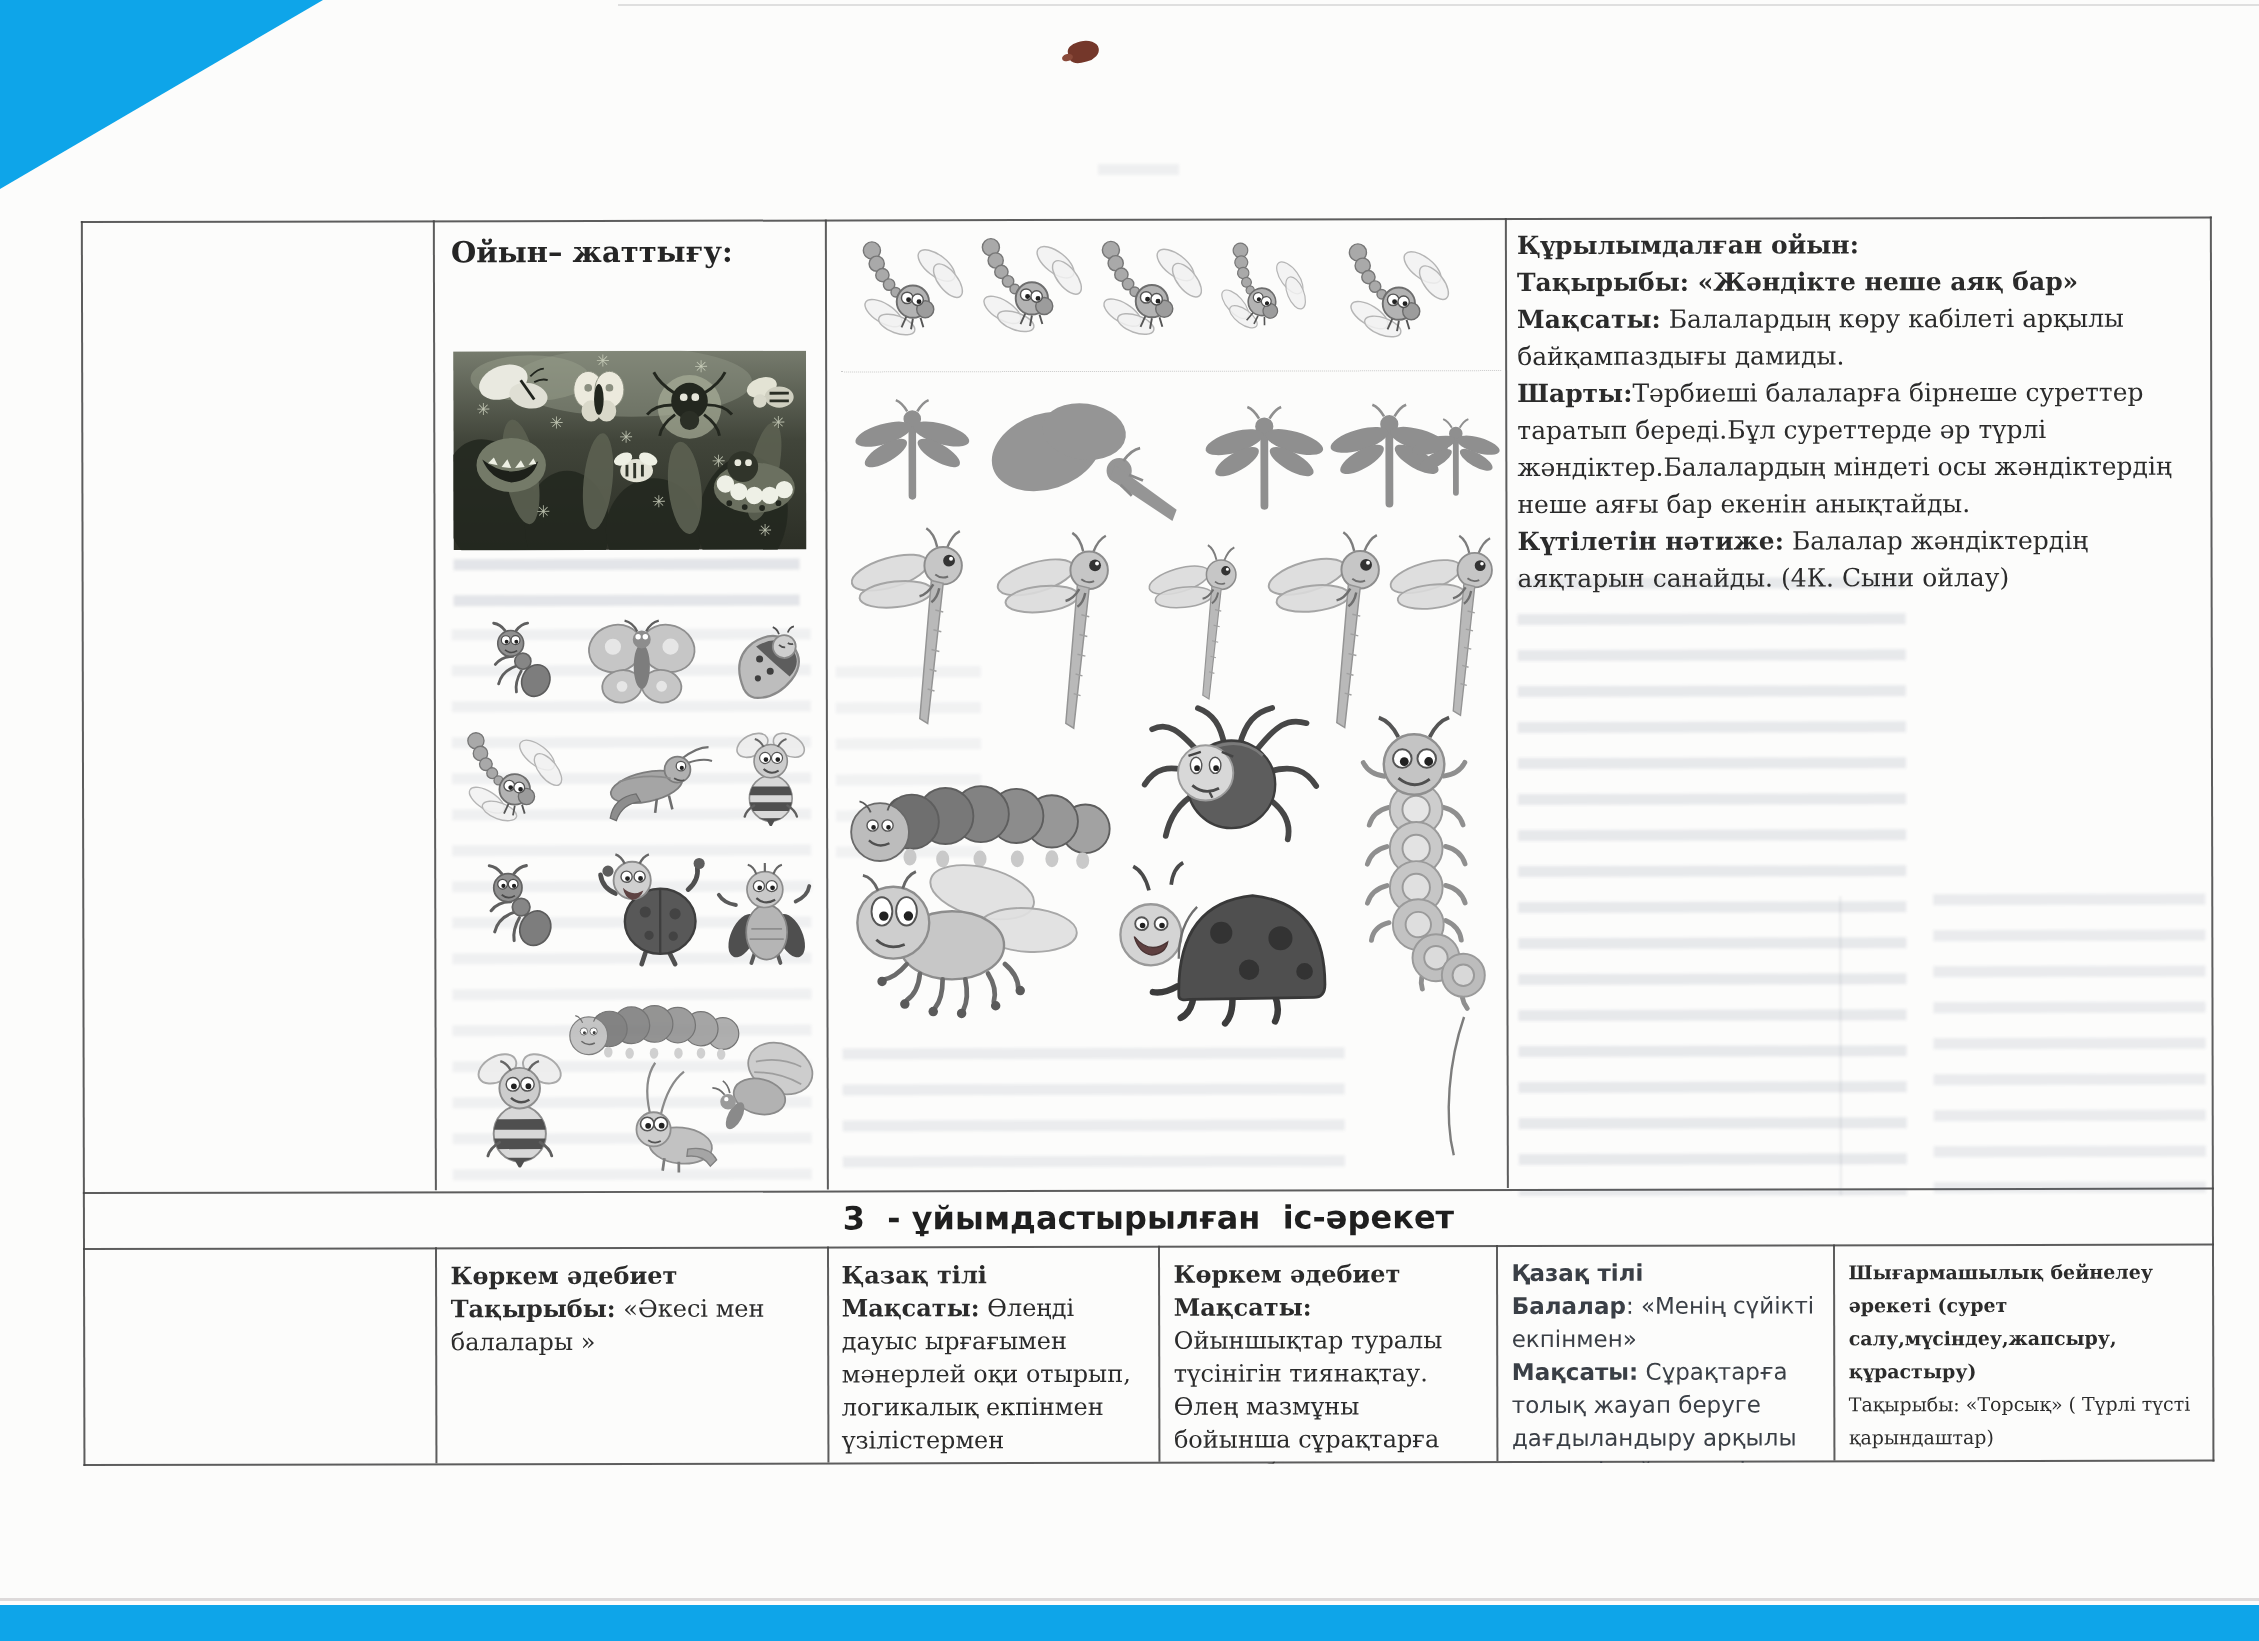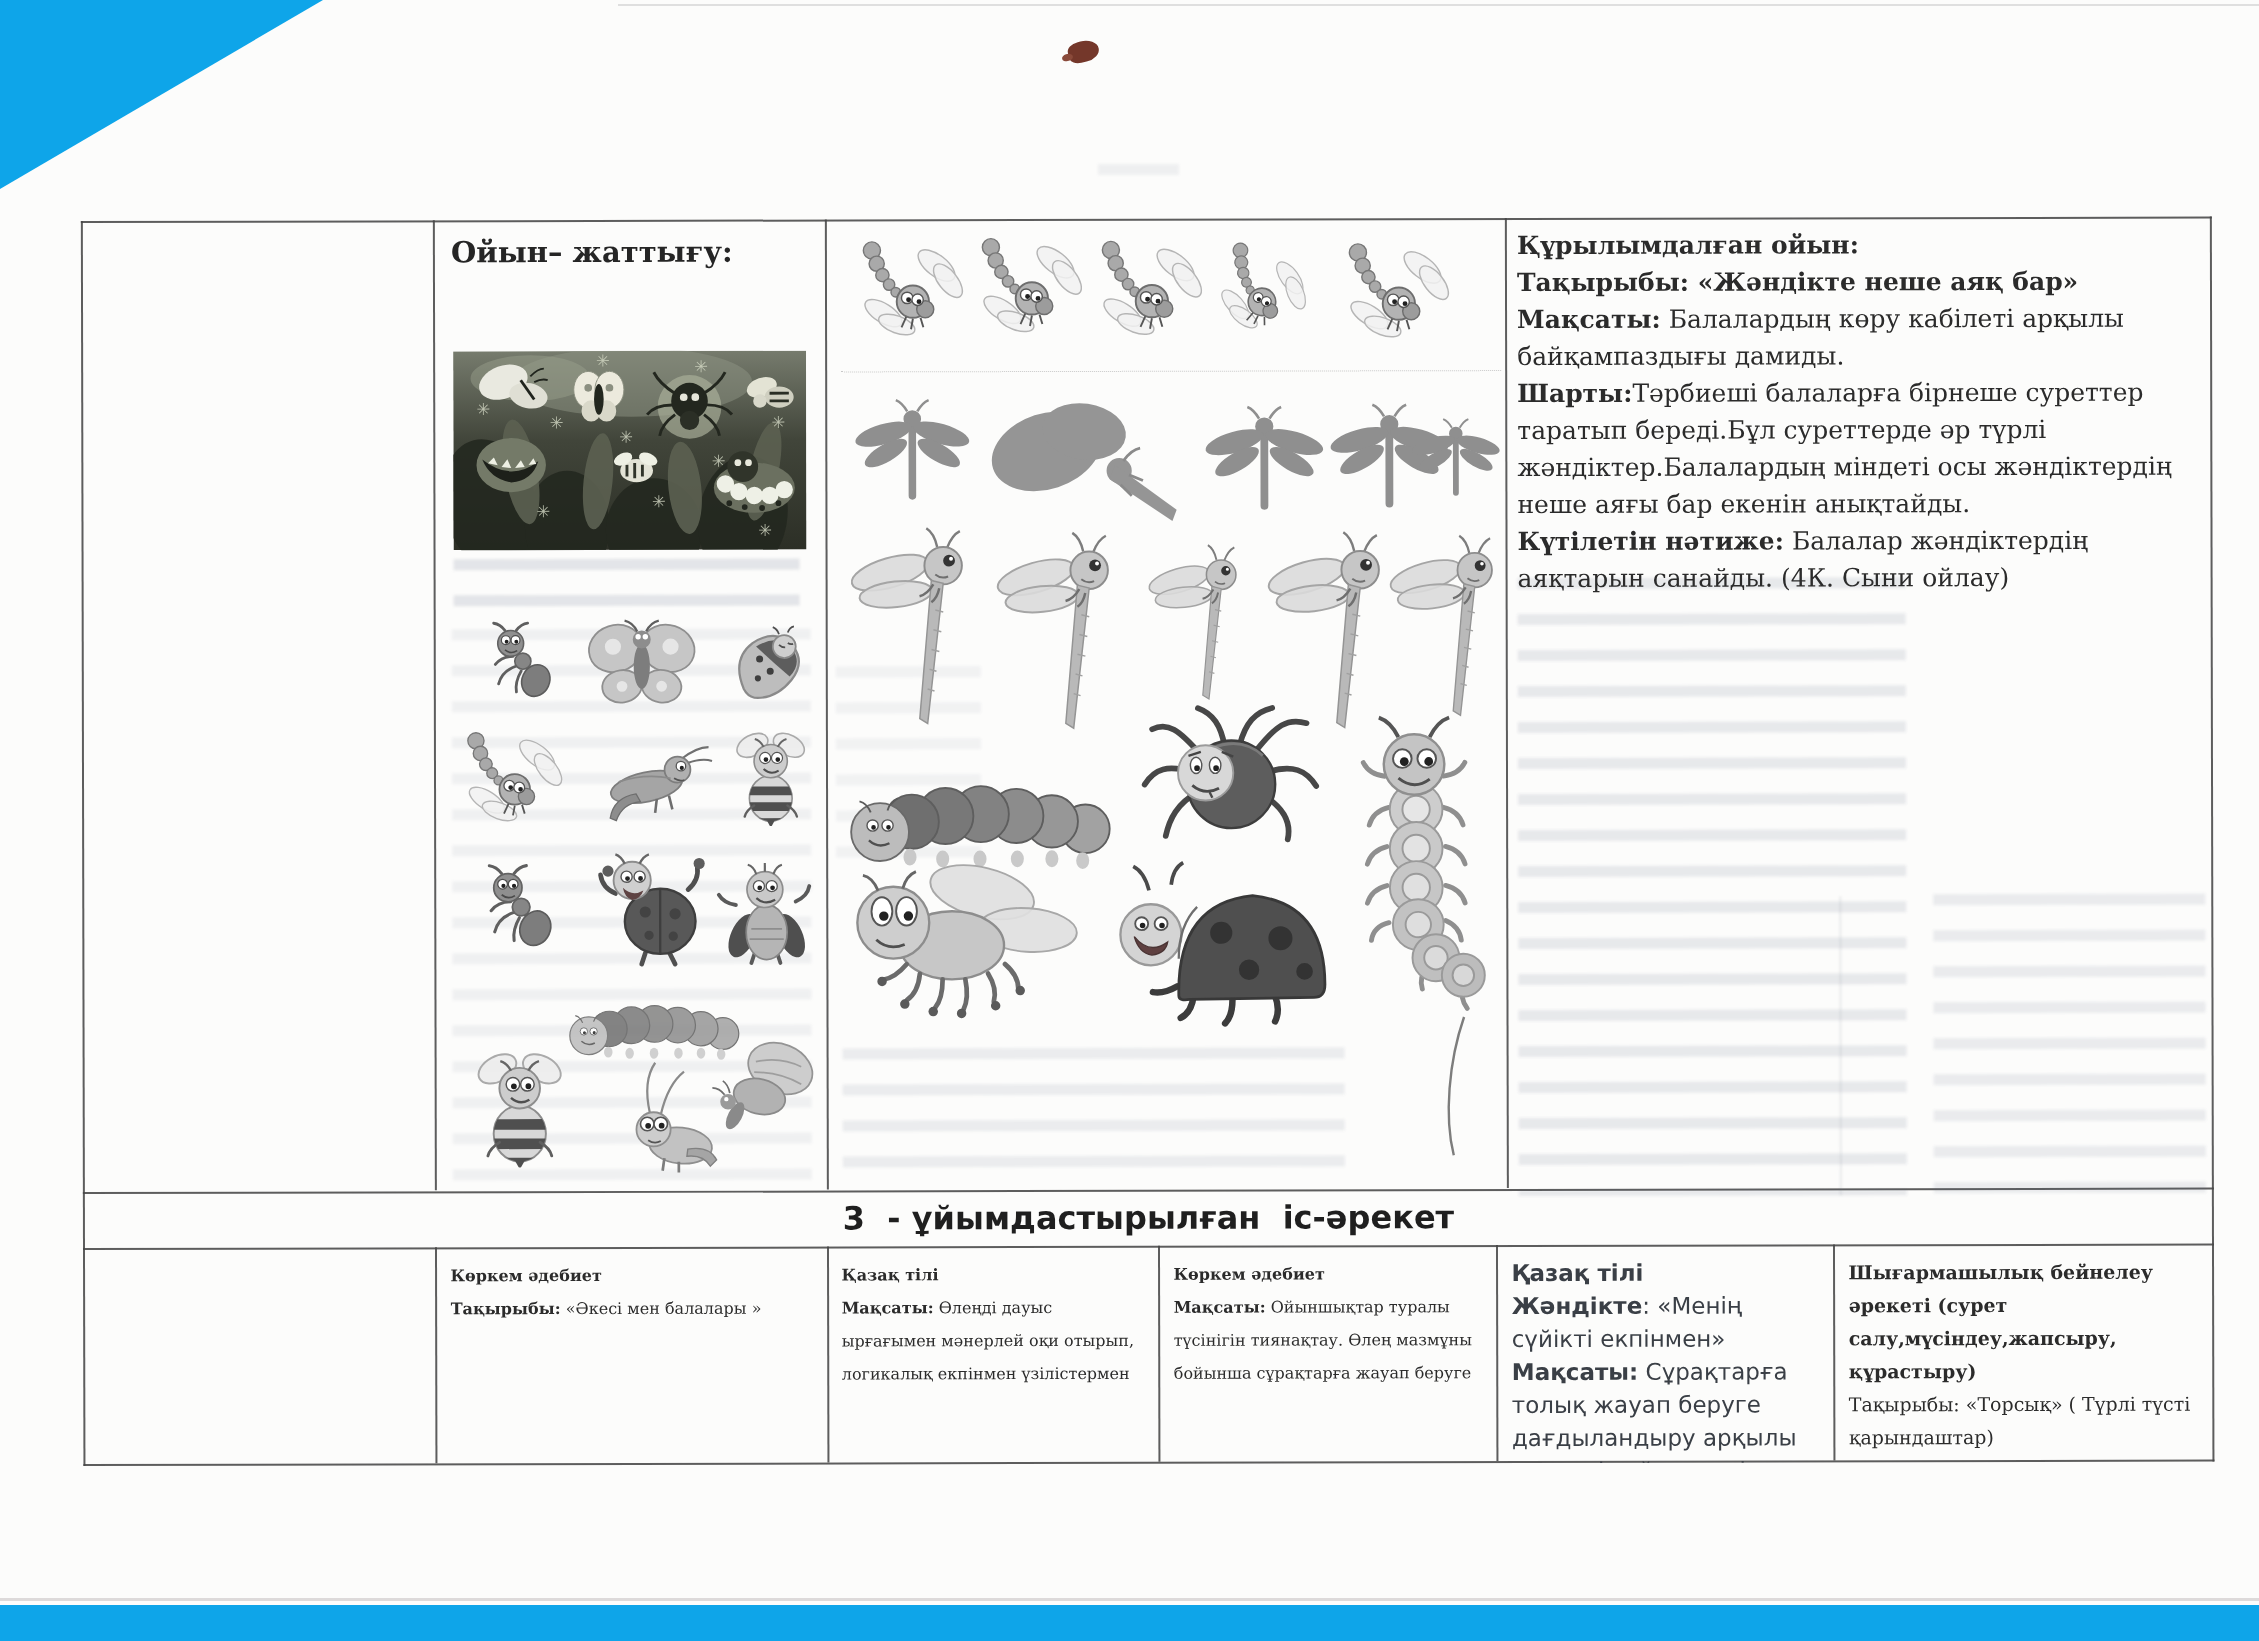--- a/index.html
+++ b/index.html
@@ -16,21 +16,21 @@
   .hl,.vl{position:absolute;background:#474747;opacity:.88;}
   .ghost{position:absolute;background:repeating-linear-gradient(180deg,rgba(88,98,124,.15) 0px,rgba(88,98,124,.15) 10.6px,rgba(0,0,0,0) 10.6px,rgba(0,0,0,0) 36px);filter:blur(1.5px);}
   .gtitle{position:absolute;left:452px;top:230px;width:365px;font-weight:bold;font-size:29px;line-height:42px;color:#252525;}
   .dark-pic{position:absolute;left:454px;top:350px;width:353px;height:199px;}
   .dark-pic svg{display:block;width:100%;height:100%;}
   .struct{position:absolute;left:1518px;top:228px;width:682px;font-size:25px;line-height:37px;color:#2b2b2b;}
   .struct p{margin:0;}
   .band{position:absolute;left:82px;top:1190px;width:2131px;height:55px;display:flex;align-items:center;justify-content:center;
         font-family:"DejaVu Sans","Liberation Sans",sans-serif;font-weight:bold;font-size:32px;color:#1f1f1f;white-space:pre;}
   .bcell{position:absolute;top:1246px;height:218px;padding:11.6px 13.5px;box-sizing:border-box;
-         font-size:16px;line-height:33px;overflow:hidden;color:#2b2b2b;}
+         font-size:24px;line-height:33px;overflow:hidden;color:#2b2b2b;}
   .bcell p{margin:0;}
   .subj{font-weight:bold;}
   .sans{font-family:"DejaVu Sans","Liberation Sans",sans-serif;font-size:23px;color:#3a3f46;}
   .bug{position:absolute;}
   .bug svg{display:block;width:100%;height:100%;}
   .dotted{position:absolute;left:842px;top:371px;width:660px;border-top:1.9px dotted #b7b7b7;opacity:.75;}
   .pen{position:absolute;left:1429px;top:1014px;width:48px;height:147px;}
   .gvline{position:absolute;left:1839px;top:898px;width:1.9px;height:299px;background:rgba(100,105,125,.12);filter:blur(1px);}
 </style>
 </head>
@@ -820,21 +820,21 @@
       <p><b>Мақсаты:</b><span> Өлеңді дауыс ырғағымен мәнерлей оқи отырып,   логикалық екпінмен үзілістермен</span></p>
     </div>
 
     <div class="bcell" style="left:1159px;width:336px">
       <div class="subj">Көркем әдебиет</div>
       <p><b>Мақсаты:</b><span> Ойыншықтар туралы түсінігін тиянақтау. Өлең мазмұны бойынша сұрақтарға жауап беруге</span></p>
     </div>
 
     <div class="bcell sans" style="left:1497px;width:335px">
       <div class="subj">Қазақ тілі</div>
-      <p><b>Жәндікте</b><span>: «Менің сүйікті екпінмен»</span></p>
+      <p><b>Балалар</b><span>: «Менің сүйікті екпінмен»</span></p>
       <p><b>Мақсаты:</b><span> Сұрақтарға толық жауап беруге дағдыландыру арқылы ауызекі сөйлеулерін</span></p>
     </div>
 
     <div class="bcell" style="left:1834px;width:378px;font-size:19px">
       <div class="subj">Шығармашылық бейнелеу әрекеті (сурет салу,мүсіндеу,жапсыру, құрастыру)</div>
       <p><span>Тақырыбы:</span><span> «Торсық» ( Түрлі түсті қарындаштар)</span></p>
     </div>
 
   </div>
 </div>

